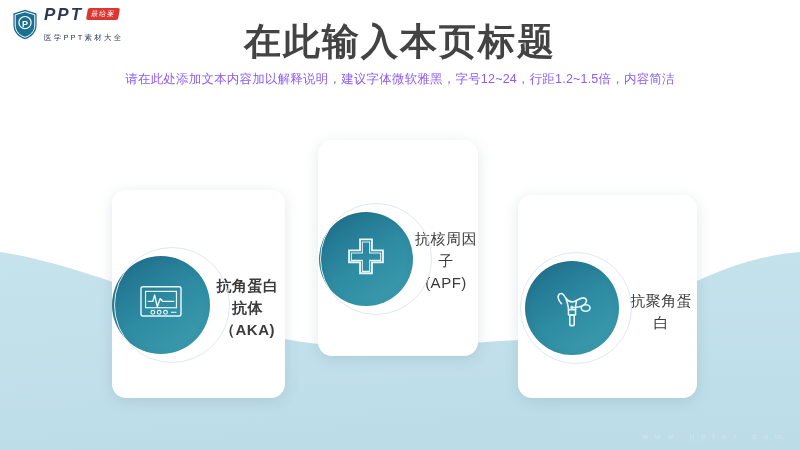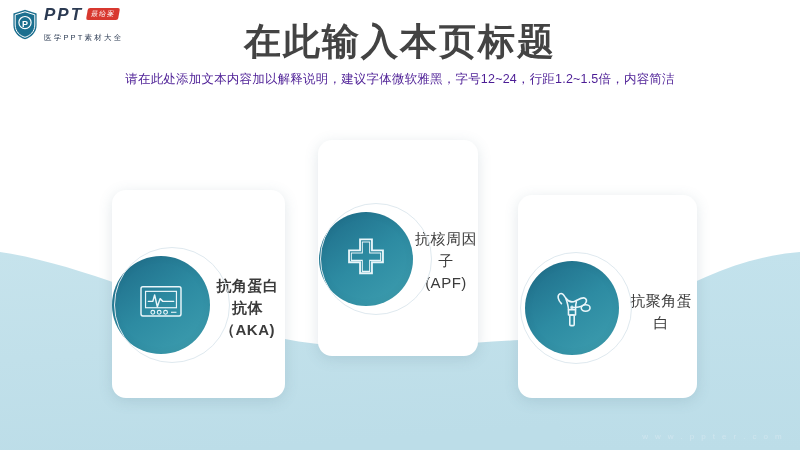--- a/index.html
+++ b/index.html
@@ -97,21 +97,21 @@
     letter-spacing: 2px;
     z-index: 5;
   }
   .page-subtitle {
     position: absolute;
     left: 0;
     top: 71px;
     width: 800px;
     text-align: center;
     font-size: 12.5px;
-    color: #4c1d95;
+    color: #8b5cf6;
     letter-spacing: 0.2px;
     z-index: 5;
   }
 
   
   .card {
     position: absolute;
     background: #ffffff;
     border-radius: 14px;
     box-shadow: 0 3px 14px rgba(80,110,130,0.17);

